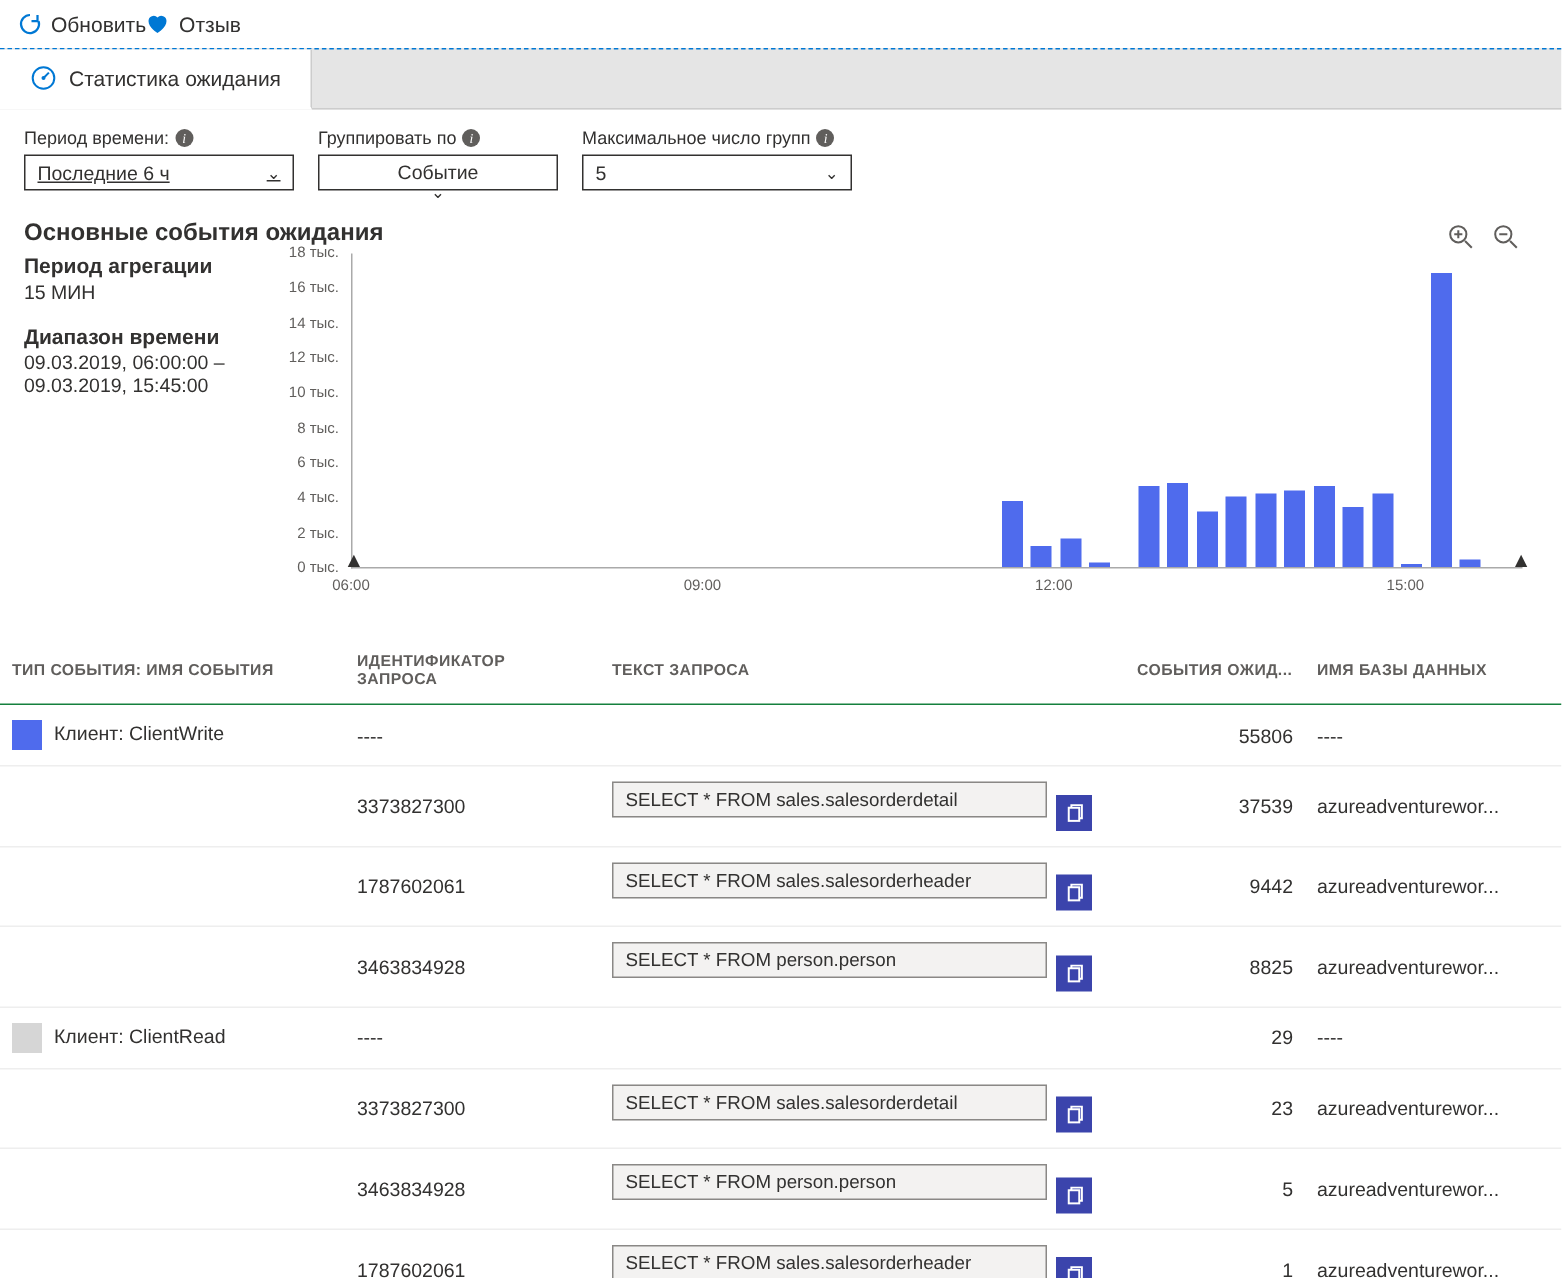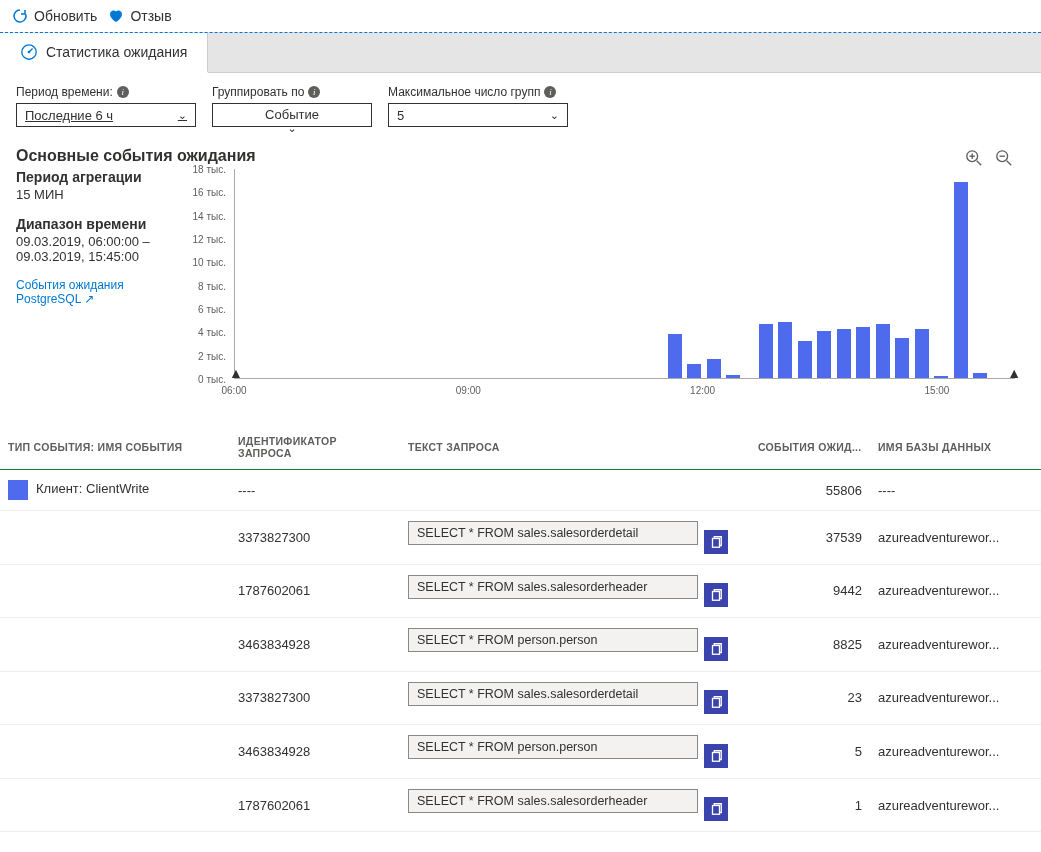--- a/index.html
+++ b/index.html
@@ -1,17 +1,17 @@
 <!DOCTYPE html>
 <html><head>
 <meta charset="utf-8">
 <style>
 * { box-sizing: border-box; margin: 0; padding: 0; }
 body { font-family: "Segoe UI", Arial, sans-serif; font-size: 13px; color: #323130; background: #fff; width: 1041px; }
-.toolbar { display: flex; align-items: center; padding: 8px 12px; gap: 11px; }
+.toolbar { display: flex; align-items: center; padding: 8px 12px; gap: 0; }
 .tool-btn { display: flex; align-items: center; gap: 6px; cursor: pointer; font-size: 14px; }
 .tool-btn svg { width: 16px; height: 16px; }
 .tabs { display: flex; background: #e5e5e5; border-top: 1px dashed #0078d4; border-bottom: 1px solid #ccc; }
 .tab { display: flex; align-items: center; gap: 8px; padding: 10px 20px; cursor: pointer; font-size: 14px; border-right: 1px solid #ccc; }
 .tab.active { background: #fff; border-bottom: 2px solid #fff; margin-bottom: -1px; }
 .tab svg { width: 18px; height: 18px; }
 .filters { display: flex; gap: 16px; padding: 12px 16px; }
 .filter-group { display: flex; flex-direction: column; gap: 4px; }
 .filter-label { font-size: 12px; display: flex; align-items: center; gap: 4px; }
 .info-icon { width: 12px; height: 12px; border-radius: 50%; background: #605e5c; color: #fff; display: inline-flex; align-items: center; justify-content: center; font-size: 9px; font-style: italic; font-family: serif; }
@@ -117,21 +117,20 @@
 <div class="content">
   <div class="sidebar">
     <div class="sidebar-block">
       <div class="sidebar-label">Период агрегации</div>
       <div class="sidebar-value">15 МИН</div>
     </div>
     <div class="sidebar-block">
       <div class="sidebar-label">Диапазон времени</div>
       <div class="sidebar-value">09.03.2019, 06:00:00 – 09.03.2019, 15:45:00</div>
     </div>
-    <div class="link"><span>События ожидания PostgreSQL</span> ↗</div>
   </div>
 
   <div class="chart-area">
     <div class="zoom-controls">
       <div class="zoom-btn"><svg viewBox="0 0 20 20">
             <circle cx="8" cy="8" r="6" stroke-width="1.5"></circle>
             <line x1="13" y1="13" x2="18" y2="18" stroke-width="1.5"></line>
             <line x1="5" y1="8" x2="11" y2="8" stroke-width="1.5"></line>
             <line x1="8" y1="5" x2="8" y2="11" stroke-width="1.5"></line>
           </svg></div>
@@ -232,20 +231,27 @@
       <td><span class="query-box">SELECT * FROM person.person</span><span class="copy-btn">
             <svg viewBox="0 0 16 16">
               <rect x="4" y="4" width="8" height="10" stroke-width="1.5"></rect>
               <path d="M6 4V2h8v10h-2" stroke-width="1.5"></path>
             </svg>
           </span></td>
       <td class="num-cell">8825</td>
       <td class="db-cell">azureadventurewor...</td>
       </tr>
       <tr>
+    <td><span class="color-swatch sw2"></span><span>Клиент: ClientRead</span></td>
+    <td>----</td>
+    <td></td>
+    <td class="num-cell">29</td>
+    <td>----</td>
+      </tr>
+      <tr>
       <td></td>
       <td>3373827300</td>
       <td><span class="query-box">SELECT * FROM sales.salesorderdetail</span><span class="copy-btn">
             <svg viewBox="0 0 16 16">
               <rect x="4" y="4" width="8" height="10" stroke-width="1.5"></rect>
               <path d="M6 4V2h8v10h-2" stroke-width="1.5"></path>
             </svg>
           </span></td>
       <td class="num-cell">23</td>
       <td class="db-cell">azureadventurewor...</td>

